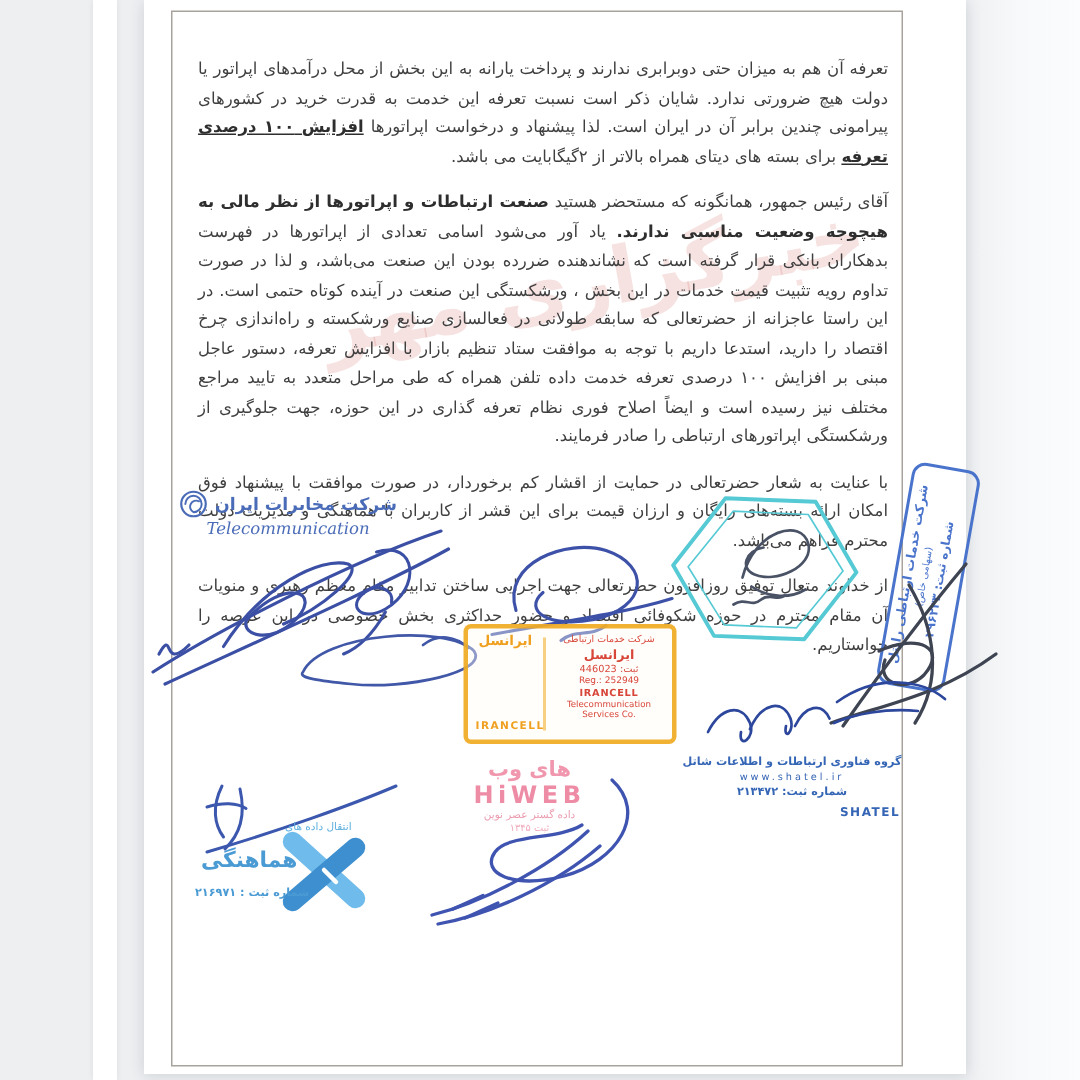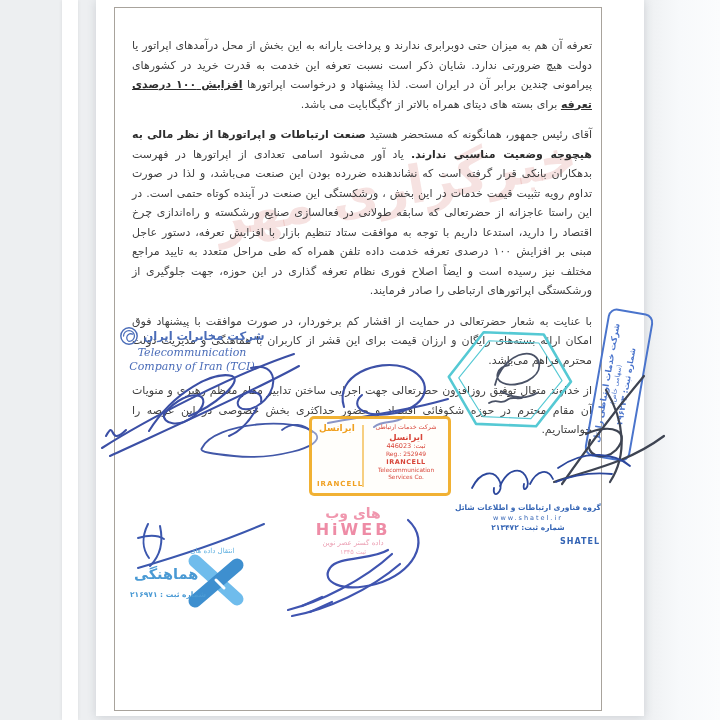--- a/index.html
+++ b/index.html
@@ -142,21 +142,20 @@
 
     <div class="tci">
       <div class="tci-fa">
         <span>شرکت مخابرات ایران</span>
         <svg width="20" height="20" viewBox="0 0 22 22" style="position:static">
           <circle cx="11" cy="11" r="9" stroke="#4a6cb8" stroke-width="1.6"></circle>
           <path d="M5,11 a6,6 0 1 1 6,6 a4,4 0 1 1 4,-8" stroke="#4a6cb8" stroke-width="1.4"></path>
         </svg>
       </div>
       <div class="tci-en">Telecommunication</div>
-      <div class="tci-en">Company of Iran (TCI)</div>
     </div>
 
     <svg class="sig-tci" width="210" height="125" viewBox="0 0 210 125">
       <g stroke="#3b4fa5" stroke-width="2.1">
         <path d="M8,112 C50,85 140,38 200,18"></path>
         <path d="M16,120 C70,95 160,55 205,30"></path>
         <path d="M55,95 C80,55 120,35 138,40 C150,45 120,70 95,80"></path>
         <path d="M70,78 C95,48 125,58 100,80 C85,92 68,88 70,78"></path>
         <path d="M12,100 C22,82 14,112 32,94"></path>
       </g>

